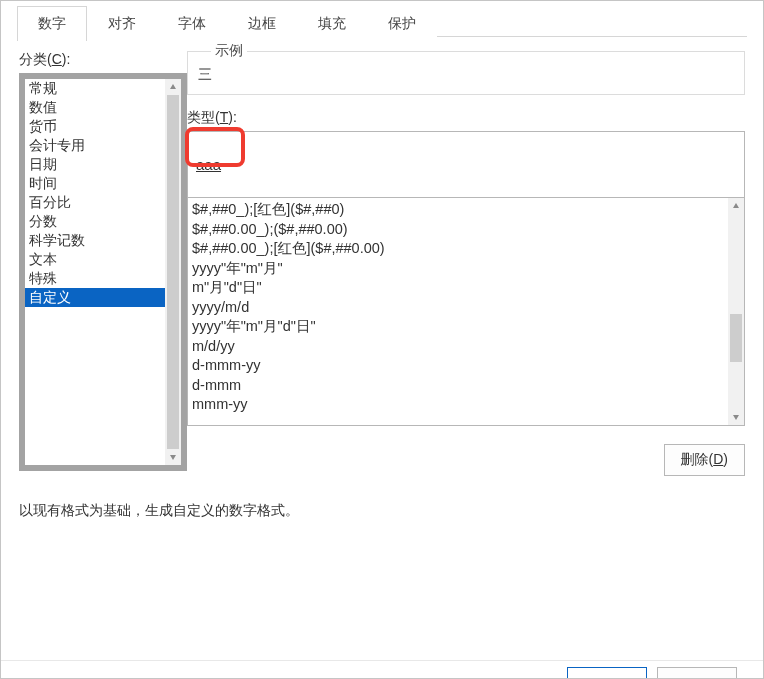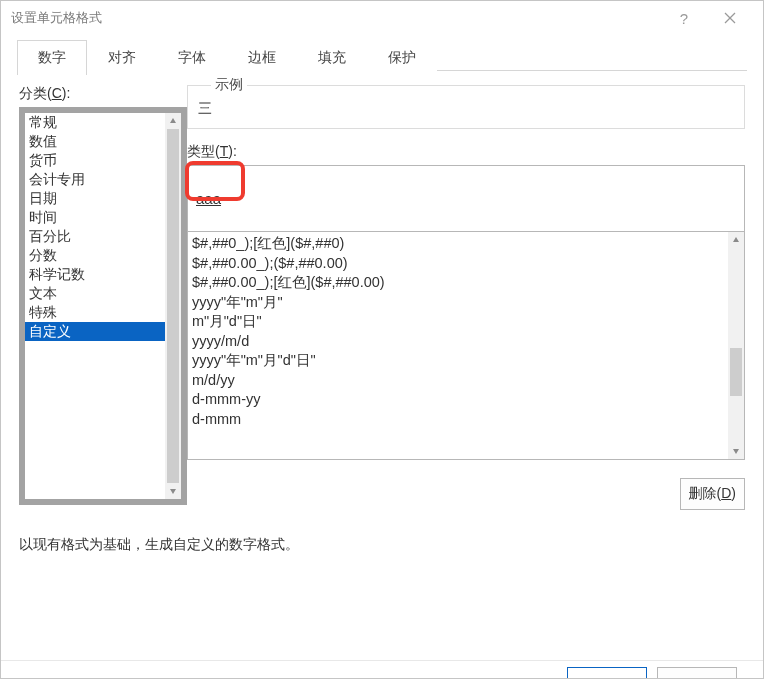--- a/index.html
+++ b/index.html
@@ -159,21 +159,21 @@
     white-space:nowrap;
   }
   .delete-row{
     display:flex;
     justify-content:flex-end;
     margin-top:18px;
   }
   .btn{
     border:1px solid #b7b7b7;
     background:#fdfdfd;
-    padding:6px 8px;
+    padding:6px 16px;
     font-size:14px;
     color:#333;
     cursor:pointer;
   }
   .hint{
     margin: 26px 18px 0 18px;
     font-size:14px;
     color:#333;
   }
   .footer{
@@ -200,32 +200,20 @@
     border:1px solid #b7b7b7;
     background:#fdfdfd;
   }
   .u { text-decoration: underline; }
 </style>
 </head>
 <body>
 
 <div class="window">
 
-  <div class="titlebar">
-    <span class="title">设置单元格格式</span>
-    <div class="tbtn">
-      <span style="font-size:15px;color:#9a9a9a;">?</span>
-    </div>
-    <div class="tbtn">
-      <svg viewBox="0 0 12 12">
-          <line x1="1" y1="1" x2="11" y2="11"></line>
-          <line x1="11" y1="1" x2="1" y2="11"></line>
-        </svg>
-    </div>
-  </div>
 
   <div class="tabs" id="tabs">
       <div class="tab active">数字</div>
       <div class="tab">对齐</div>
       <div class="tab">字体</div>
       <div class="tab">边框</div>
       <div class="tab">填充</div>
       <div class="tab">保护</div>
     </div>
 
@@ -287,20 +275,21 @@
             <div class="fmt-item">$#,##0_);[红色]($#,##0)</div>
             <div class="fmt-item">$#,##0.00_);($#,##0.00)</div>
             <div class="fmt-item">$#,##0.00_);[红色]($#,##0.00)</div>
             <div class="fmt-item">yyyy"年"m"月"</div>
             <div class="fmt-item">m"月"d"日"</div>
             <div class="fmt-item">yyyy/m/d</div>
             <div class="fmt-item">yyyy"年"m"月"d"日"</div>
             <div class="fmt-item">m/d/yy</div>
             <div class="fmt-item">d-mmm-yy</div>
             <div class="fmt-item">d-mmm</div>
+            <div class="fmt-item">mmm-yy</div>
           </div>
         <div class="vscroll">
           <div class="arrow">
               <svg viewBox="0 0 8 8">
                 <polygon points="4,1 7,6 1,6"></polygon>
               </svg>
             </div>
           <div style="flex:0 0 100px"></div>
           <div class="thumb" style="flex:0 0 48px"></div>
           <div style="flex:1"></div>

